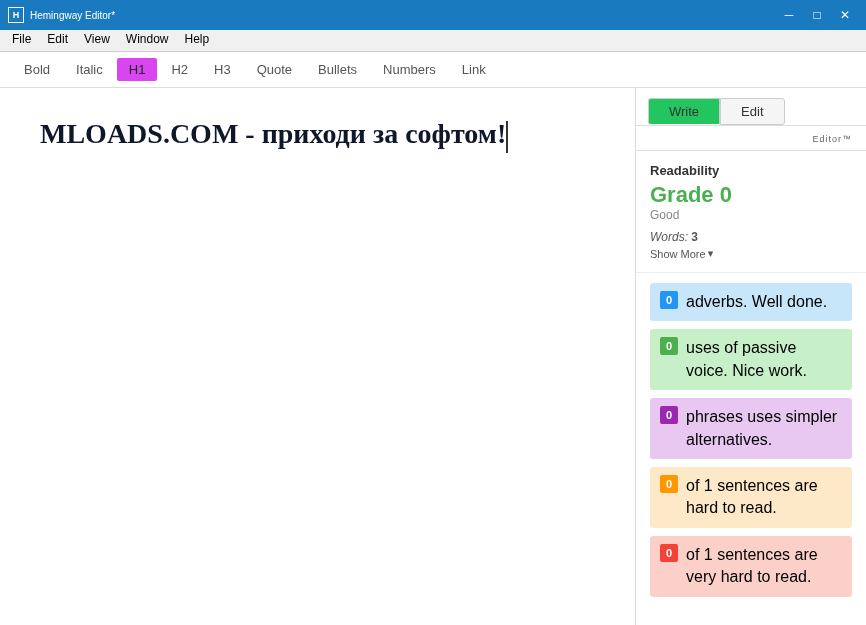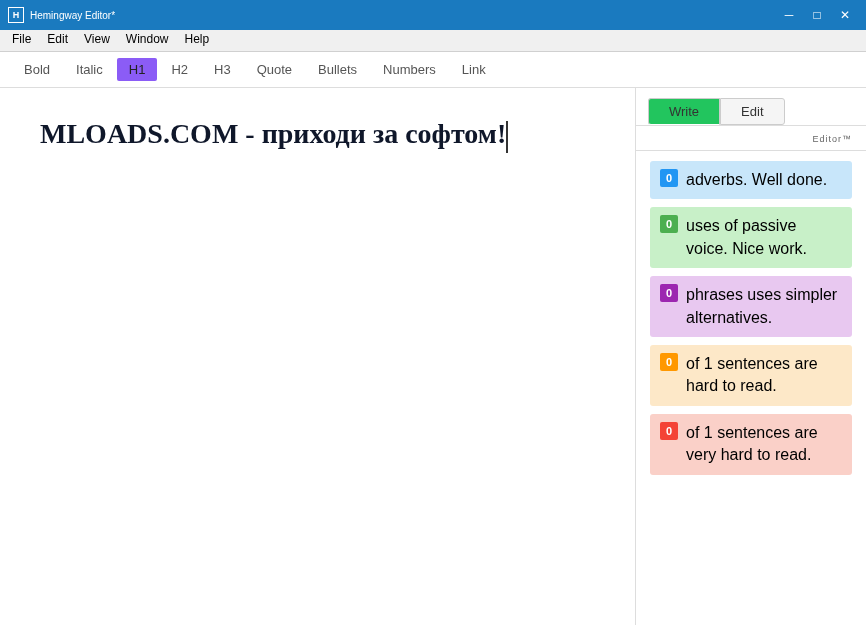--- a/index.html
+++ b/index.html
@@ -68,21 +68,21 @@
       padding: 4px 12px;
       border: none;
       background: none;
       cursor: pointer;
       font-size: 13px;
       color: #555;
       border-radius: 2px;
       text-align: right;
     }
     .toolbar-btn.active {
-      background: #8b5cf6;
+      background: #d946ef;
       color: #222;
     }
 
     
     .main-layout {
       display: flex;
       height: calc(625px - 30px - 22px - 36px);
     }
 
     
@@ -291,20 +291,32 @@
 
     <div class="tab-bar">
       <button class="tab-btn active">Write</button>
       <button class="tab-btn">Edit</button>
     </div>
 
     <div class="hemi-logo">
       <div class="hemi-logo-sub">Editor™</div>
     </div>
 
+    <div class="readability-section">
+      <div class="readability-label">Readability</div>
+      <div class="grade-value">Grade 0</div>
+      <div class="grade-desc">Good</div>
+      <div class="words-count">
+        <em><span>Words:</span> <strong>3</strong></em>
+      </div>
+      <div class="show-more">
+        <span>Show More</span>
+        <span>▾</span>
+      </div>
+    </div>
 
     <div class="stats-section">
       <div class="stat-card blue">
         <div class="stat-badge">0</div>
         <div class="stat-text">adverbs. Well done.</div>
       </div>
       <div class="stat-card green">
         <div class="stat-badge">0</div>
         <div class="stat-text">uses of passive voice. Nice work.</div>
       </div>

